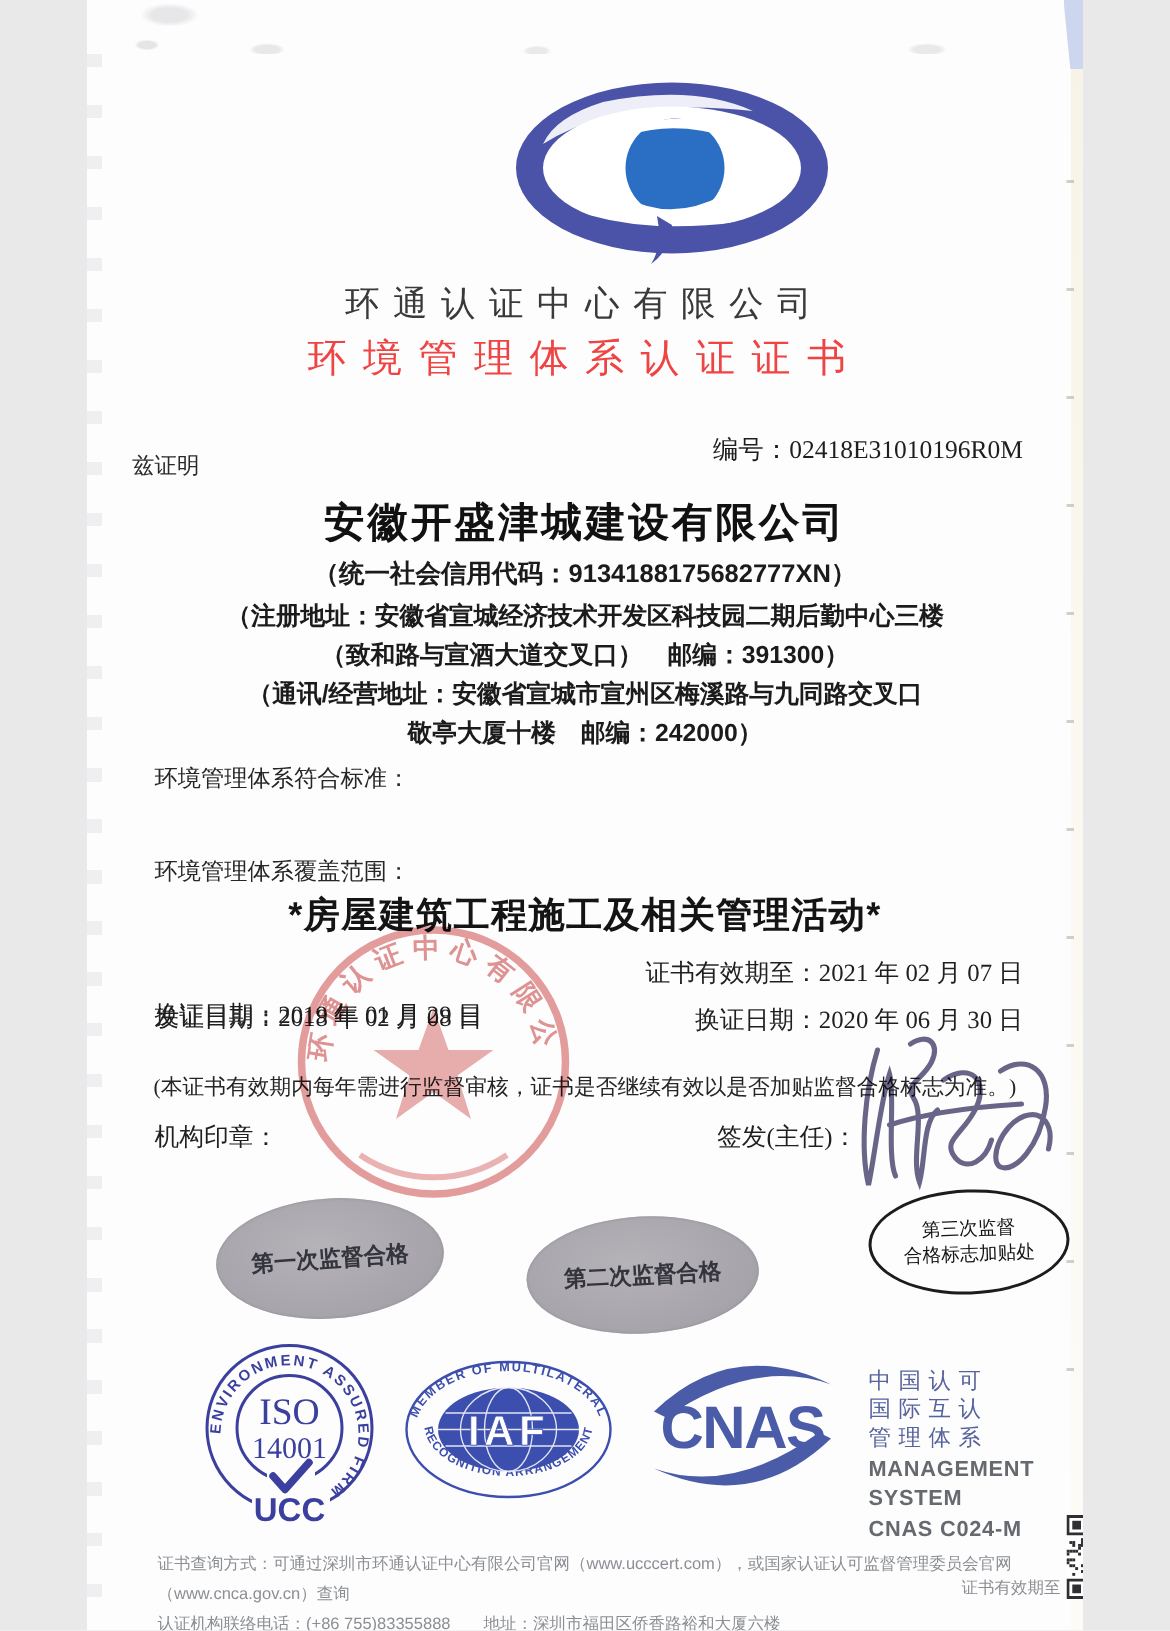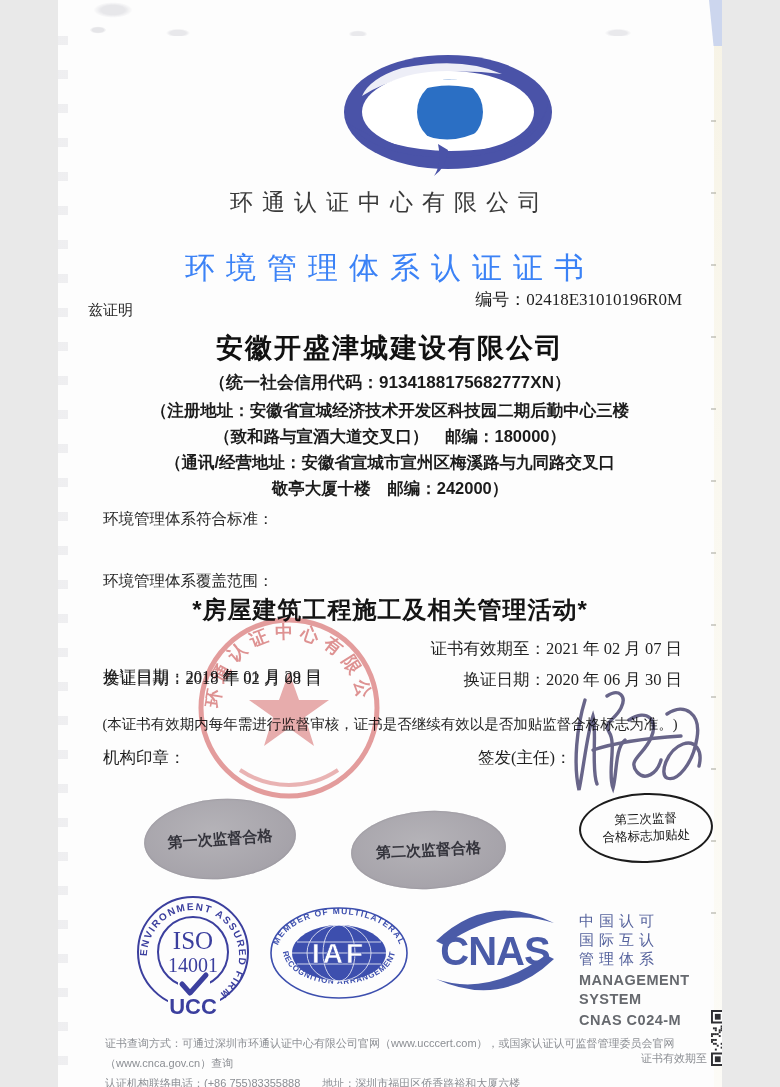--- a/index.html
+++ b/index.html
@@ -3,21 +3,21 @@
 <meta charset="utf-8">
 <style>
   html,body{margin:0;padding:0;background:#e9e9e9;}
   .page{position:relative;width:664px;height:1087px;margin:0 auto;background:#fdfdfd;overflow:hidden;
         font-family:"Liberation Serif",serif;color:#222;}
   .abs{position:absolute;}
   .ctr{left:0;right:0;text-align:center;}
   .sans{font-family:"Liberation Sans",sans-serif;}
 
   .issuer-name{top:187px;font-size:23px;letter-spacing:9px;color:#3a3a3a;}
-  .main-title{top:221px;font-size:30px;letter-spacing:11px;color:#3b82f6;font-weight:500;margin-top:27px;}
+  .main-title{top:221px;font-size:26px;letter-spacing:11px;color:#ef4444;font-weight:500;}
   .cert-no{top:288px;right:40px;font-size:17px;color:#1e1e1e;}
   .certify{top:301px;left:30px;font-size:15px;color:#2a2a2a;}
   .company{top:330px;font-size:27px;font-weight:bold;color:#111;letter-spacing:2px;}
   .credit{top:371px;font-size:17px;font-weight:bold;color:#1b1b1b;}
   .addr{font-size:16.5px;font-weight:bold;color:#1b1b1b;}
   .a1{top:400px;} .a2{top:426px;} .a3{top:452px;} .a4{top:478px;}
   .sec-label{left:45px;font-size:15.5px;color:#262626;}
   .std-label{top:509px;} .std-value{top:530px;font-size:29px;font-weight:bold;letter-spacing:1px;color:#151515;}
   .scope-label{top:571px;} .scope-value{top:594px;font-size:24px;font-weight:bold;color:#141414;letter-spacing:1px;}
   .daterow{font-size:16.5px;color:#1f1f1f;}
@@ -90,21 +90,21 @@
   <div class="abs ctr main-title">环境管理体系认证证书</div>
 
   <div class="abs cert-no">
     <span>编号：</span><span>02418E31010196R0M</span>
   </div>
   <div class="abs certify">兹证明</div>
 
   <div class="abs ctr company sans">安徽开盛津城建设有限公司</div>
   <div class="abs ctr credit sans">（统一社会信用代码：9134188175682777XN）</div>
   <div class="abs ctr addr sans a1">（注册地址：安徽省宣城经济技术开发区科技园二期后勤中心三楼</div>
-  <div class="abs ctr addr sans a2">（致和路与宣酒大道交叉口）　邮编：180000）</div>
+  <div class="abs ctr addr sans a2">（致和路与宣酒大道交叉口）　邮编：391300）</div>
   <div class="abs ctr addr sans a3">（通讯/经营地址：安徽省宣城市宣州区梅溪路与九同路交叉口</div>
   <div class="abs ctr addr sans a4">敬亭大厦十楼　邮编：242000）</div>
 
   <div class="abs sec-label std-label">环境管理体系符合标准：</div>
   <div class="abs ctr scope-value sans">*房屋建筑工程施工及相关管理活动*</div>
   <div class="abs sec-label scope-label">环境管理体系覆盖范围：</div>
 
   <div class="abs daterow dl1">发证日期：2018 年 02 月 08 日</div>
   <div class="abs daterow dr1">证书有效期至：2021 年 02 月 07 日</div>
   <div class="abs daterow dl2">换证日期：2019 年 01 月 29 日</div>

